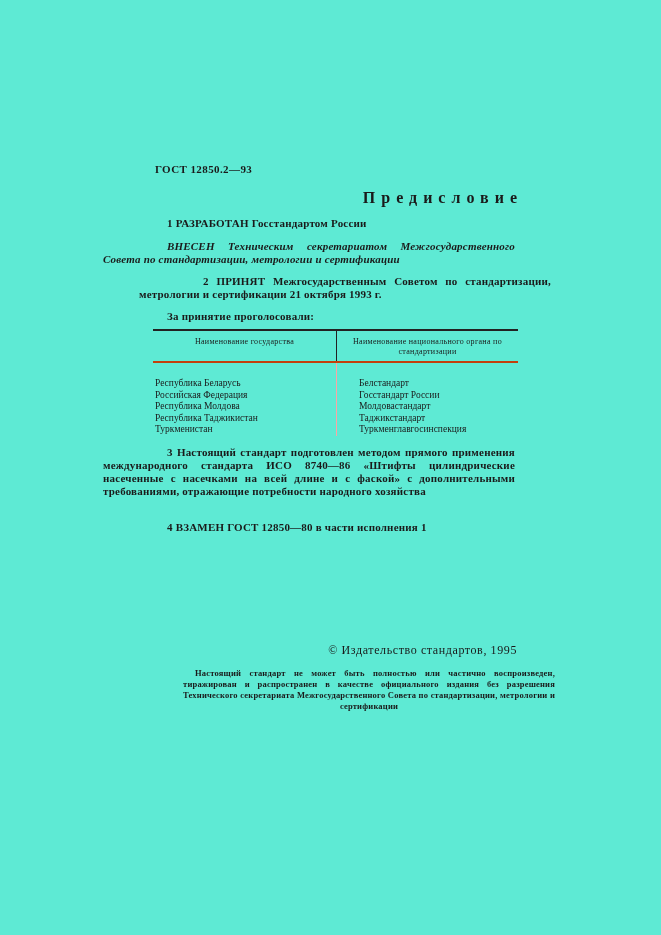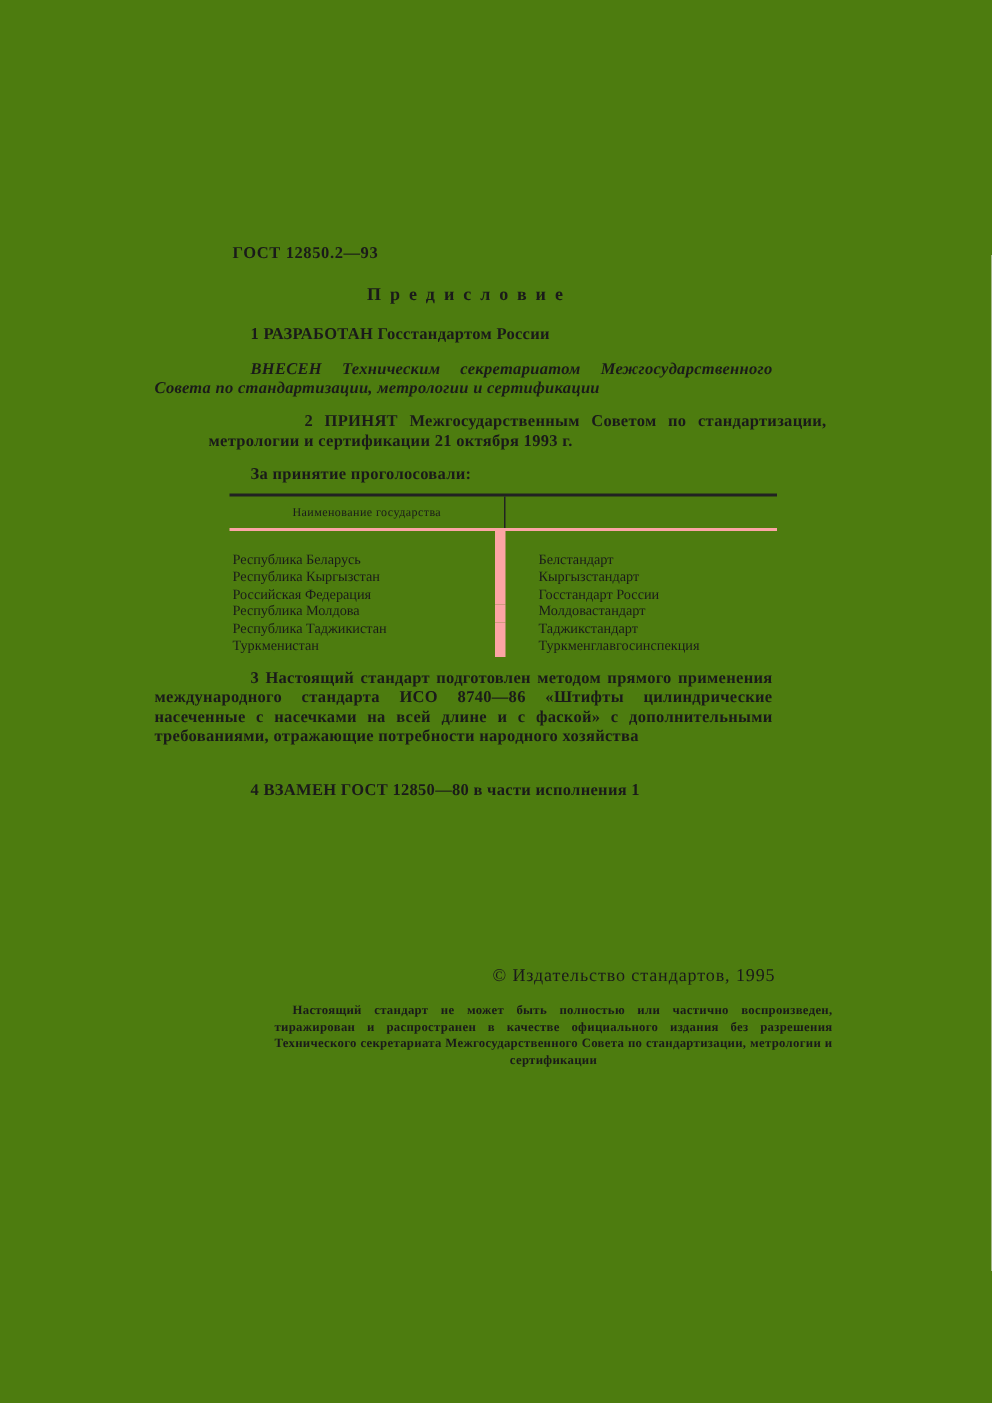--- a/index.html
+++ b/index.html
@@ -1,62 +1,62 @@
 <!DOCTYPE html>
 <html><head>
 <meta charset="utf-8">
 <style>
   html,body { margin:0; padding:0; background:#e8e8e8; }
   .page {
     position:relative;
     width:661px; height:935px;
     margin:0 auto;
-    background:#4d7c0f;
+    background:#5eead4;
     color:#1a1a1a;
     font-family:"Liberation Serif", serif;
     overflow:hidden;
   }
   .doc-number {
     position:absolute; top:163px; left:155px;
     font-size:11px; font-weight:700; letter-spacing:0.4px;
   }
   .title {
     position:absolute; top:189px; left:103px; width:420px;
-    text-align:center; font-size:12px; font-weight:700; letter-spacing:6px;
+    text-align:right; font-size:16px; font-weight:700; letter-spacing:6px;
   }
   .clause {
     position:absolute; left:103px; width:412px;
     font-size:11px; line-height:13px; font-weight:700;
     text-align:justify; text-indent:64px; letter-spacing:0.2px;
   }
   .c1 { top:217px; }
   .c1b { top:240px;font-style:italic; }
   .c2 { top:275px;margin-left:36px; }
   .vote-intro { top:310px; }
   .c3 { top:446px; }
   .c4 { top:521px; }
 
   .vote-table {
     position:absolute; top:329px; left:153px; width:365px;
     border-top:2px solid #222;
   }
-  .thead { display:flex; border-bottom:2px solid #fca5a5; }
+  .thead { display:flex; border-bottom:2px solid #c2410c; }
   .th {
     font-size:8px; line-height:9.5px; font-weight:400;
     text-align:center; padding:6px 10px 5px; letter-spacing:0.3px;
     box-sizing:border-box;
   }
   .th.left  { width:184px; border-right:1px solid #222; }
   .th.right { flex:1; }
   .trow { display:flex; }
   .tcell {
     font-size:9.5px; line-height:11.5px; font-weight:400;
     box-sizing:border-box; white-space:nowrap;
   }
-  .tcell.left  { width:184px; border-right:7px solid #fca5a5; padding-left:2px; }
+  .tcell.left  { width:184px; border-right:1px solid #fca5a5; padding-left:2px; }
   .tcell.right { flex:1; padding-left:22px; }
   .trow.first .tcell { padding-top:15px; }
 
   .copyright {
     position:absolute; top:643px; left:103px; width:414px;
     text-align:right; font-size:12px; font-weight:400; letter-spacing:0.6px;
   }
   .footer-notice {
     position:absolute; top:668px; left:146px; width:372px;
     font-size:8.5px; line-height:11px; font-weight:700;
@@ -78,29 +78,26 @@
 
   <div class="clause c1b">ВНЕСЕН Техническим секретариатом Межгосударственного Совета по стандартизации, метрологии и сертификации</div>
 
   <div class="clause c2">2 ПРИНЯТ Межгосударственным Советом по стандартизации, метрологии и сертификации 21 октября 1993 г.</div>
 
   <div class="clause vote-intro">За принятие проголосовали:</div>
 
   <div class="vote-table">
     <div class="thead">
       <div class="th left">Наименование государства</div>
+      <div class="th right">Наименование национального органа по стандартизации</div>
     </div>
 
     <div class="trow first">
       <div class="tcell left">Республика Беларусь</div>
       <div class="tcell right">Белстандарт</div>
-    </div>
-    <div class="trow">
-      <div class="tcell left">Республика Кыргызстан</div>
-      <div class="tcell right">Кыргызстандарт</div>
     </div>
     <div class="trow">
       <div class="tcell left">Российская Федерация</div>
       <div class="tcell right">Госстандарт России</div>
     </div>
     <div class="trow">
       <div class="tcell left">Республика Молдова</div>
       <div class="tcell right">Молдовастандарт</div>
     </div>
     <div class="trow">

